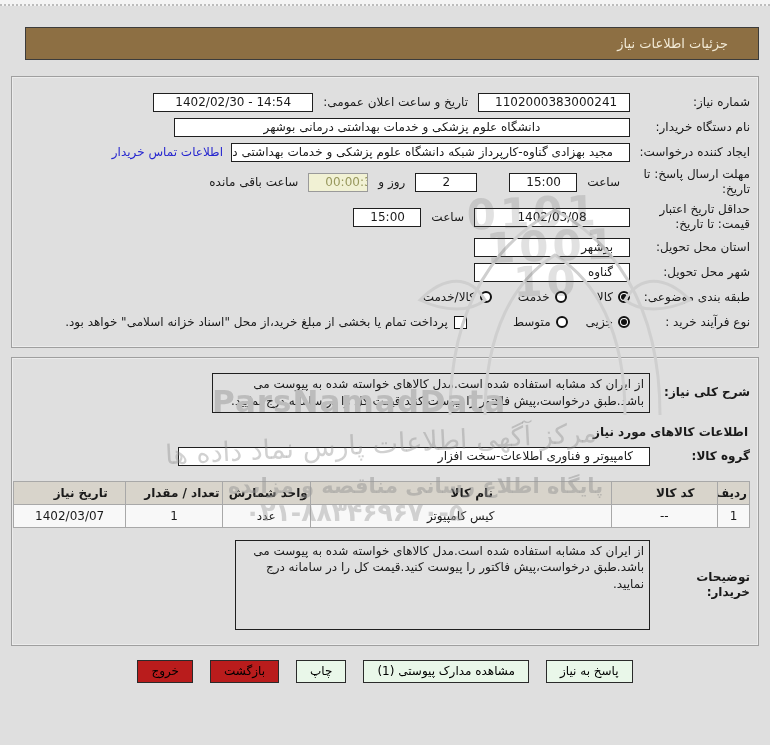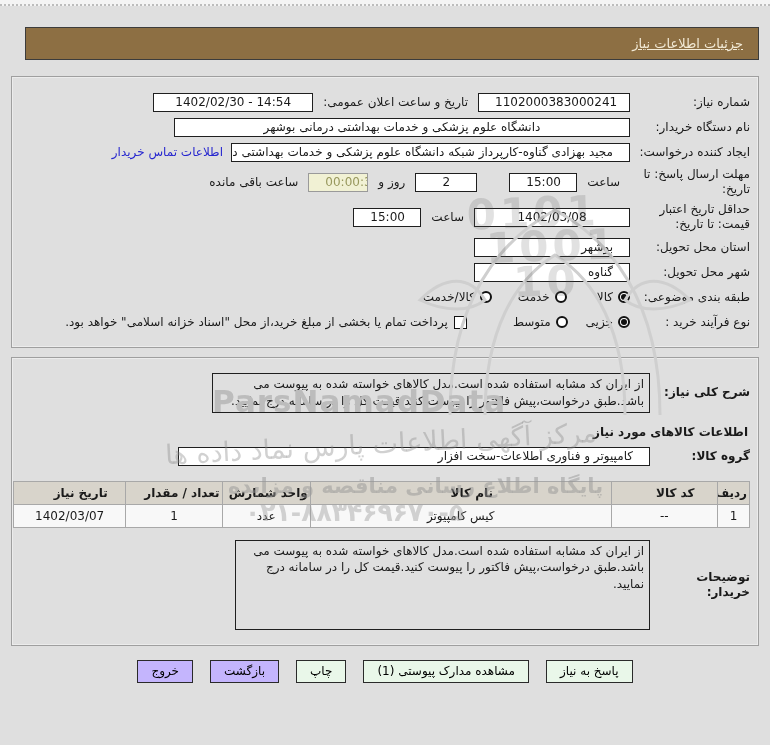--- a/index.html
+++ b/index.html
@@ -15,23 +15,22 @@
   }
   .top-strip { height:6px; background:#f4f4f4; border-bottom:2px dotted #bdbdbd; }
 
   .title-bar {
     margin:21px 11px 16px 25px;
     height:33px;
     background:#8d6f43;
     border:1px solid #3c3c3c;
     color:#f2ead6;
     display:flex; align-items:center;
-    padding-right:15px;
+    padding-right:30px;
     font-size:13px;
-    text-decoration:underline;
   }
 
   .panel {
     margin:0 11px;
     border:1px solid #9f9f9f;
     box-shadow:0 0 0 1px #ececec inset;
     padding:10px 8px 10px 8px;
     background:transparent;
     position:relative;
   }
@@ -97,21 +96,21 @@
   table.goods td { background:#f8f8f8; }
   .col-r{width:32px}.col-code{width:106px}.col-name{width:300px}.col-unit{width:88px}.col-qty{width:96px}.col-date{width:112px}
 
   .btn-row { display:flex; justify-content:center; gap:17px; margin-top:14px; }
   .btn {
     border:1px solid #2a2a2a; height:23px; line-height:21px;
     padding:0 13px; cursor:pointer; white-space:nowrap;
     font-size:12px; font-family:inherit;
   }
   .btn.green { background:#e9f7e9; }
-  .btn.pink  { background:#c4b5fd; }
+  .btn.pink  { background:#b91c1c; }
 
   
   .wm { position:absolute; pointer-events:none; z-index:40; }
   .wm-latin { top:383px; left:212px; font-size:31px; font-weight:bold; color:#bcbcbc; letter-spacing:1px; direction:ltr; }
   .wm-callig { top:428px; left:165px; font-size:27px; color:rgba(140,140,140,.40); transform:rotate(-3deg); white-space:nowrap; }
   .wm-portal { top:474px; left:228px; font-size:21px; font-weight:bold; color:rgba(150,150,150,.50); white-space:nowrap; }
   .wm-phone { top:498px; left:245px; font-size:25px; font-weight:bold; color:rgba(160,160,160,.45); direction:ltr; letter-spacing:2px; }
   .wm-digits { top:196px; left:468px; font-size:42px; font-weight:bold; color:rgba(90,90,90,.18); line-height:.82; direction:ltr; letter-spacing:4px; transform:rotate(-2deg); }
   .wm-logo { top:180px; left:390px; }
 </style>

